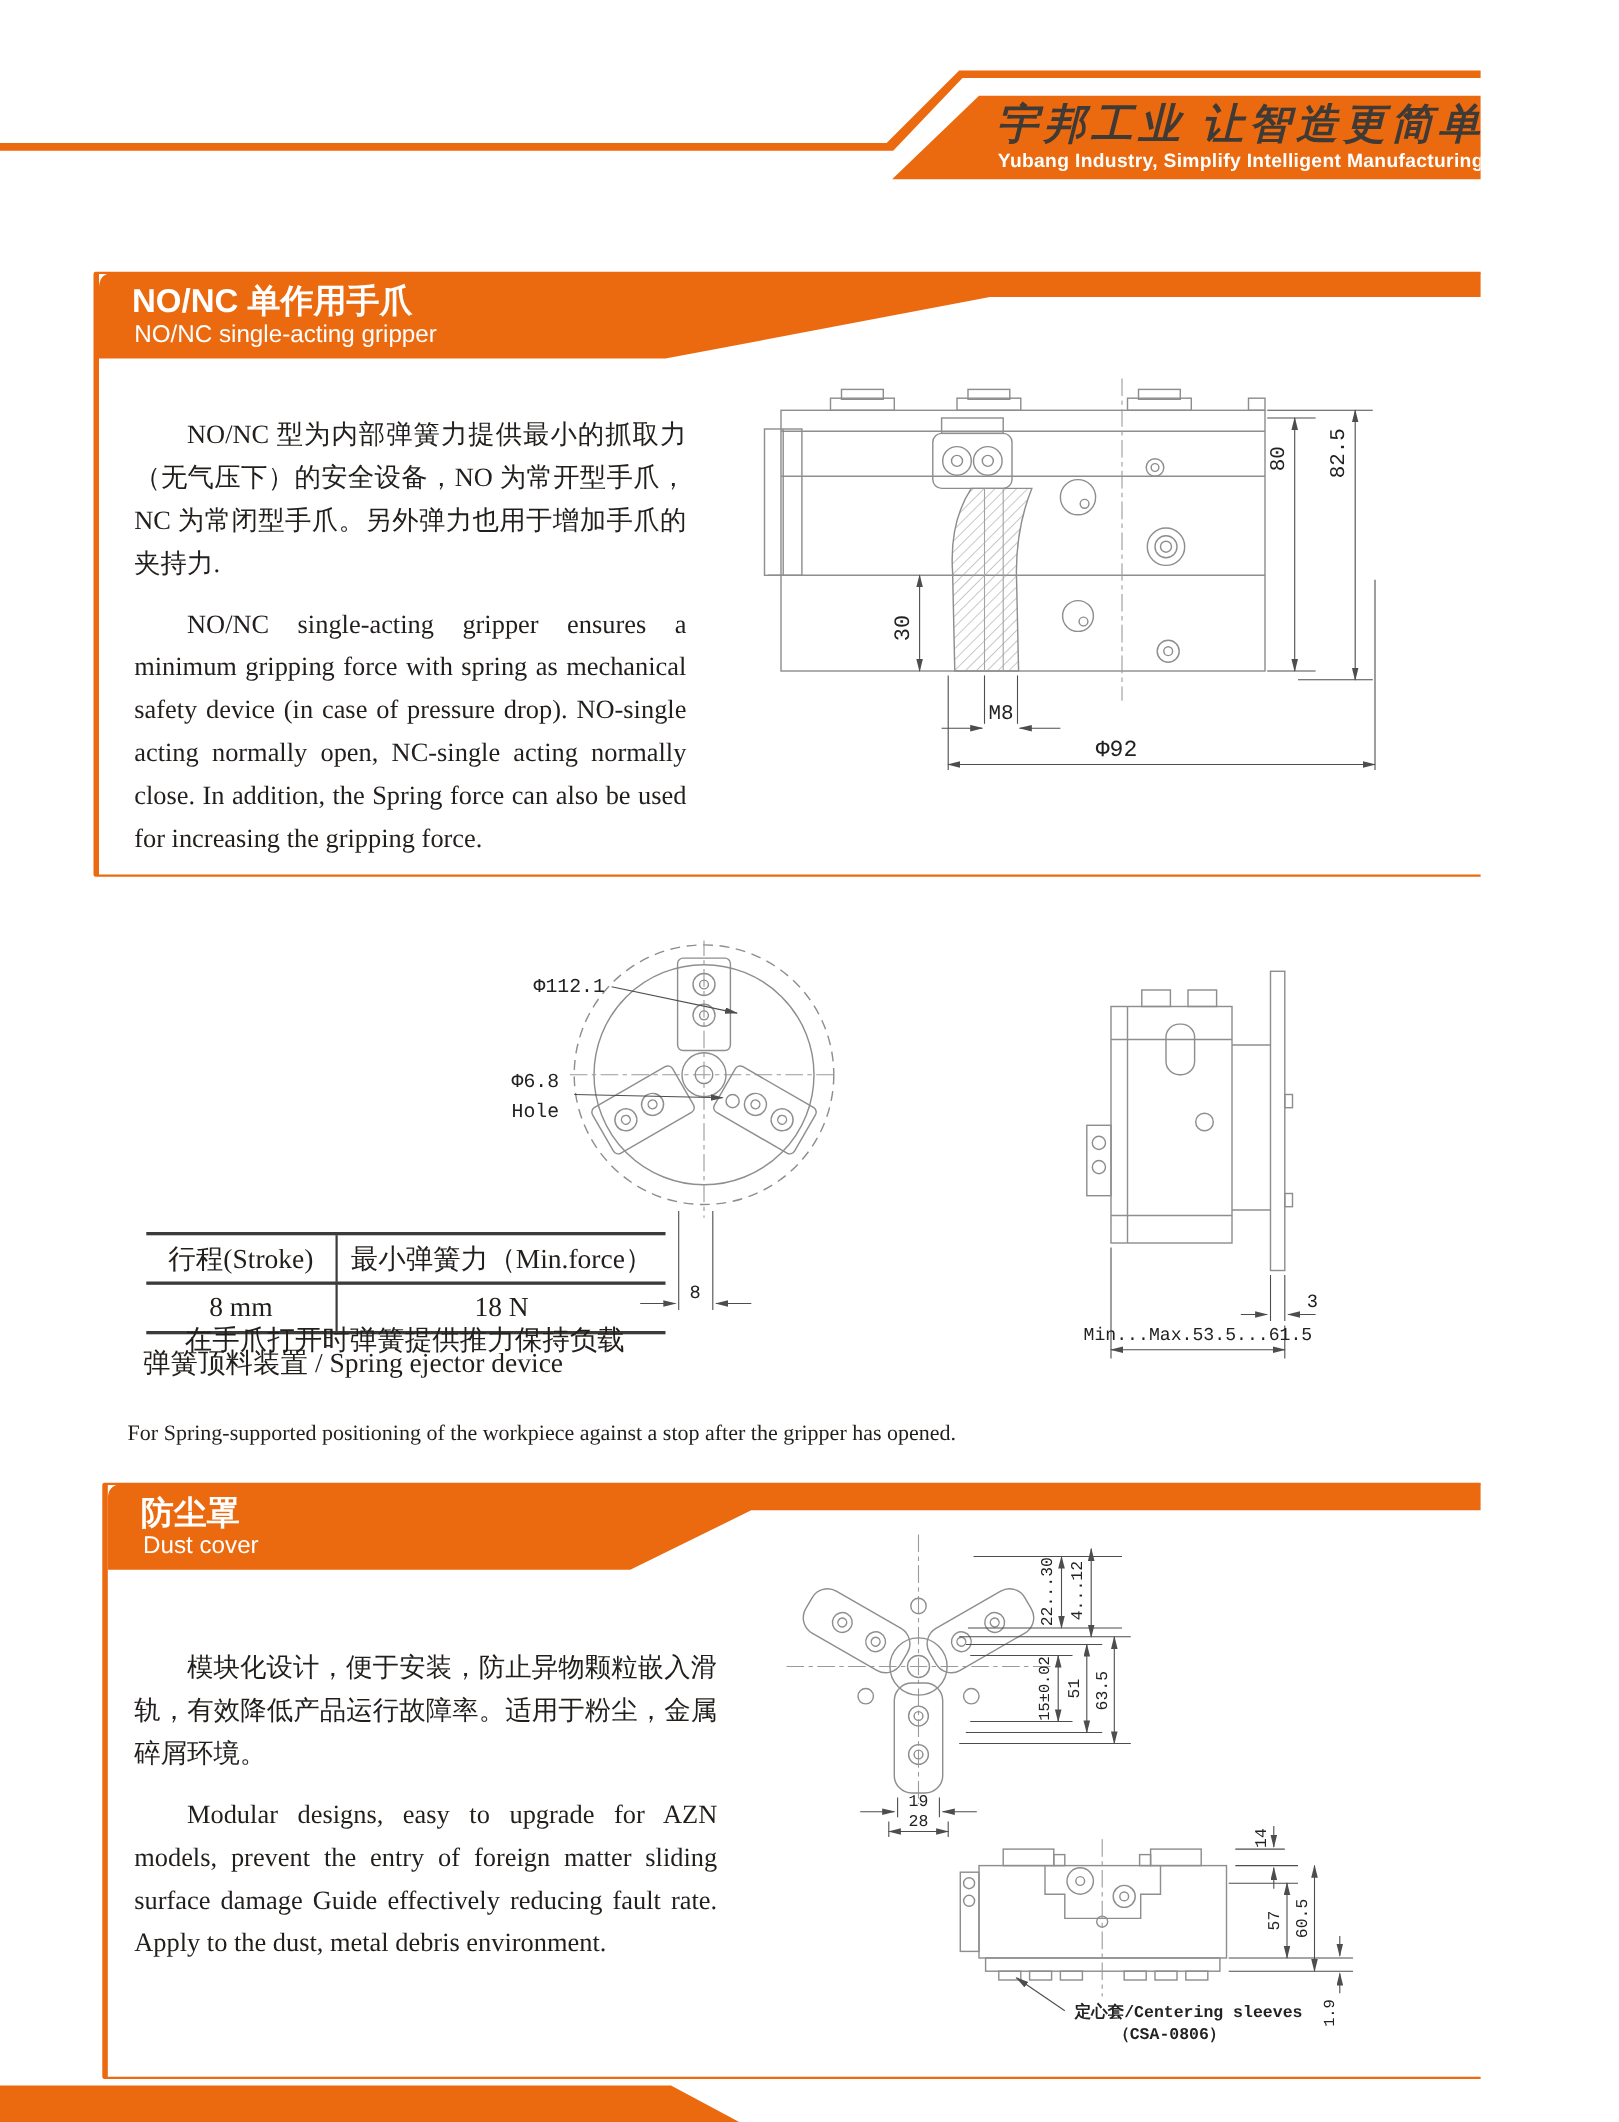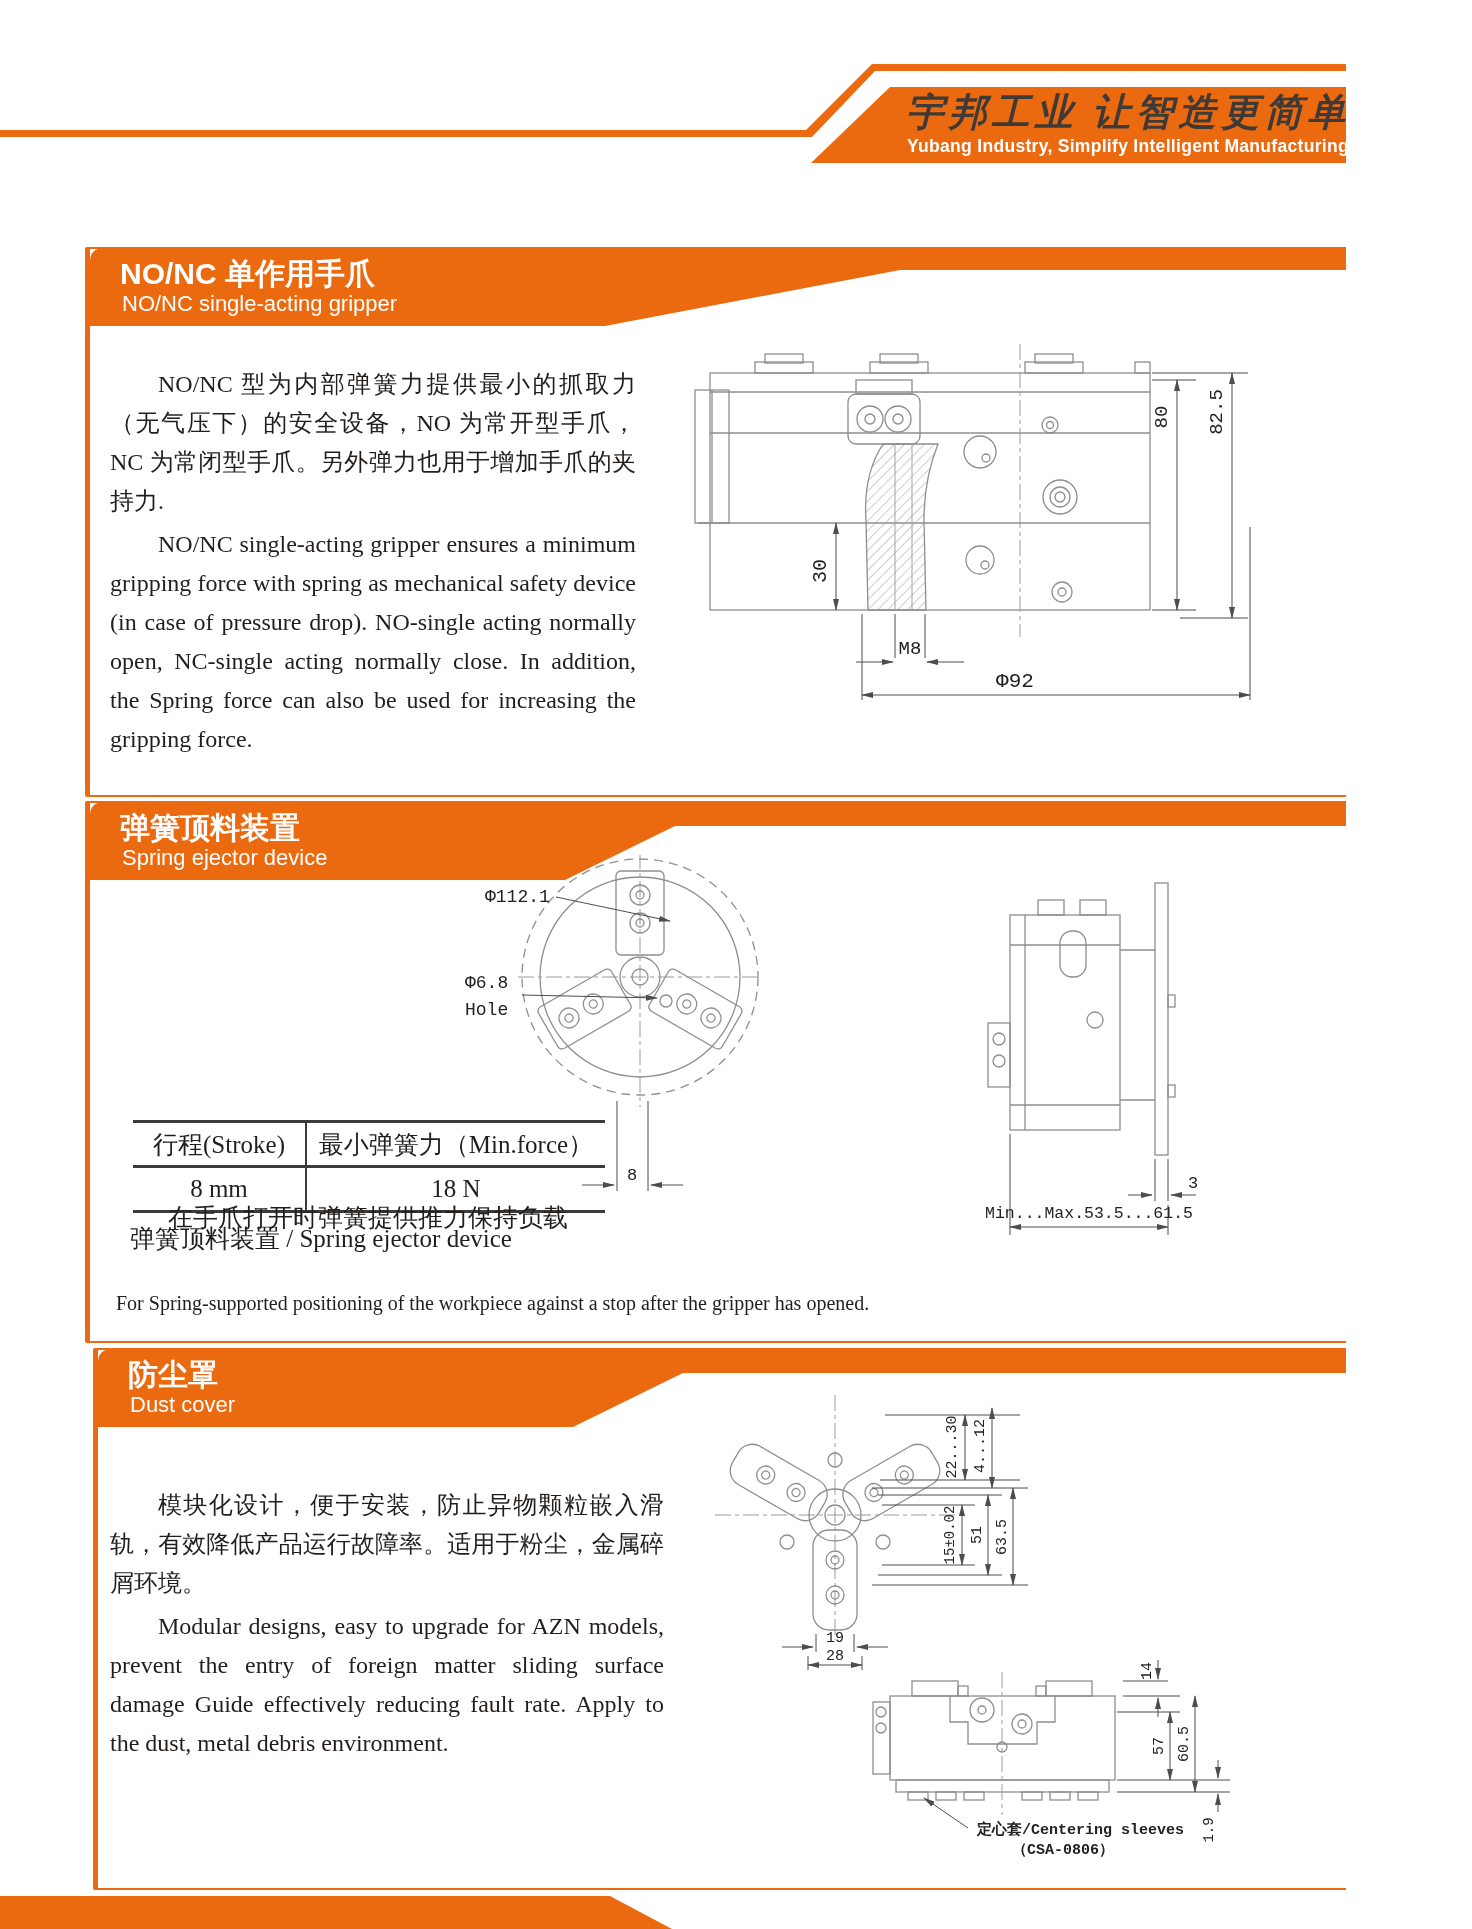--- a/index.html
+++ b/index.html
@@ -8,21 +8,21 @@
   .abs{position:absolute;}
   
   .sec-box{position:absolute;border:2.5px solid #eb6a0f;border-left-width:5px;border-radius:2px;}
   .sec-head{position:absolute;left:0;top:-1px;}
   .sec-title-zh{position:absolute;font-family:"Liberation Sans","DejaVu Sans",sans-serif;
                 font-weight:bold;font-size:30px;color:#fff;white-space:nowrap;}
   .sec-title-en{position:absolute;font-family:"Liberation Sans","DejaVu Sans",sans-serif;
                 font-size:22px;color:#fff;white-space:nowrap;}
   
   .para{position:absolute;font-size:24px;line-height:39px;text-align:justify;}
-  .para p{margin:4px;text-indent:2em;}
+  .para p{margin:16px;text-indent:2em;}
   
   table.spec{border-collapse:collapse;border-top:3px solid #3b3b3b;border-bottom:3px solid #3b3b3b;
              font-size:25px;}
   table.spec tr.hd{border-bottom:3px solid #3b3b3b;}
   table.spec td{text-align:center;padding:0 10px;height:42px;}
   table.spec td.c1{width:152px;border-right:2px solid #3b3b3b;}
   table.spec td.c2{width:278px;}
   .cap{position:absolute;white-space:nowrap;}
   
   svg text.dim{font-family:"Liberation Mono","DejaVu Sans Mono",monospace;fill:#222;}
@@ -124,27 +124,20 @@
         <line x1="500" y1="326" x2="568" y2="326"></line>
       <line x1="552" y1="81" x2="552" y2="326" marker-start="url(#m1)" marker-end="url(#m1)"></line>
     </g>
     <text class="dim" font-size="20" transform="rotate(-90 146 279)" x="146" y="279" text-anchor="middle">30</text>
     <text class="dim" font-size="19" x="230" y="362" text-anchor="middle">M8</text>
     <text class="dim" font-size="21" x="335" y="395" text-anchor="middle">Φ92</text>
     <text class="dim" font-size="19" transform="rotate(-90 487 125)" x="487" y="125" text-anchor="middle">80</text>
     <text class="dim" font-size="19" transform="rotate(-90 542 120)" x="542" y="120" text-anchor="middle">82.5</text>
   </svg>
 
-  <div class="sec-box" style="left:85px;top:801px;width:1303px;height:538px;">
-    <svg class="sec-head" width="1303" height="80" viewBox="0 0 1303 80">
-      <path d="M0,78 L0,14 Q0,0 14,0 L1292,0 Q1303,0 1303,10 L1303,24 L585,24 L475,78 Z" fill="#eb6a0f"></path>
-    </svg>
-    <div class="sec-title-zh" style="left:30px;top:5px;">弹簧顶料装置</div>
-    <div class="sec-title-en" style="left:32px;top:42px;">Spring ejector device</div>
-  </div>
 
   <svg class="abs" style="left:440px;top:855px;" width="800" height="390" viewBox="0 0 800 390">
     <defs>
       <marker id="m2" markerWidth="12" markerHeight="8" refX="11" refY="3" orient="auto-start-reverse">
         <path d="M0,0 L12,3 L0,6 Z" fill="#4d4d4d"></path>
       </marker>
     </defs>
 
     <g>
       <circle class="part" cx="200" cy="122" r="118" stroke-dasharray="9 6"></circle>

